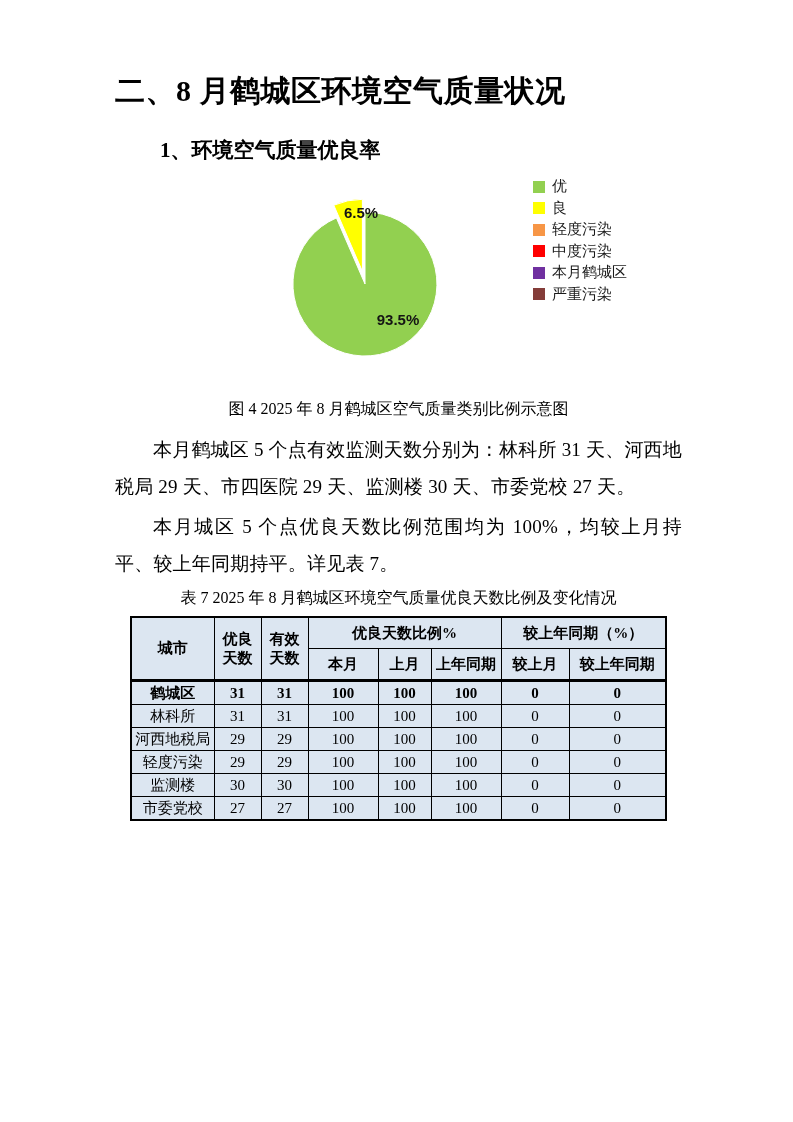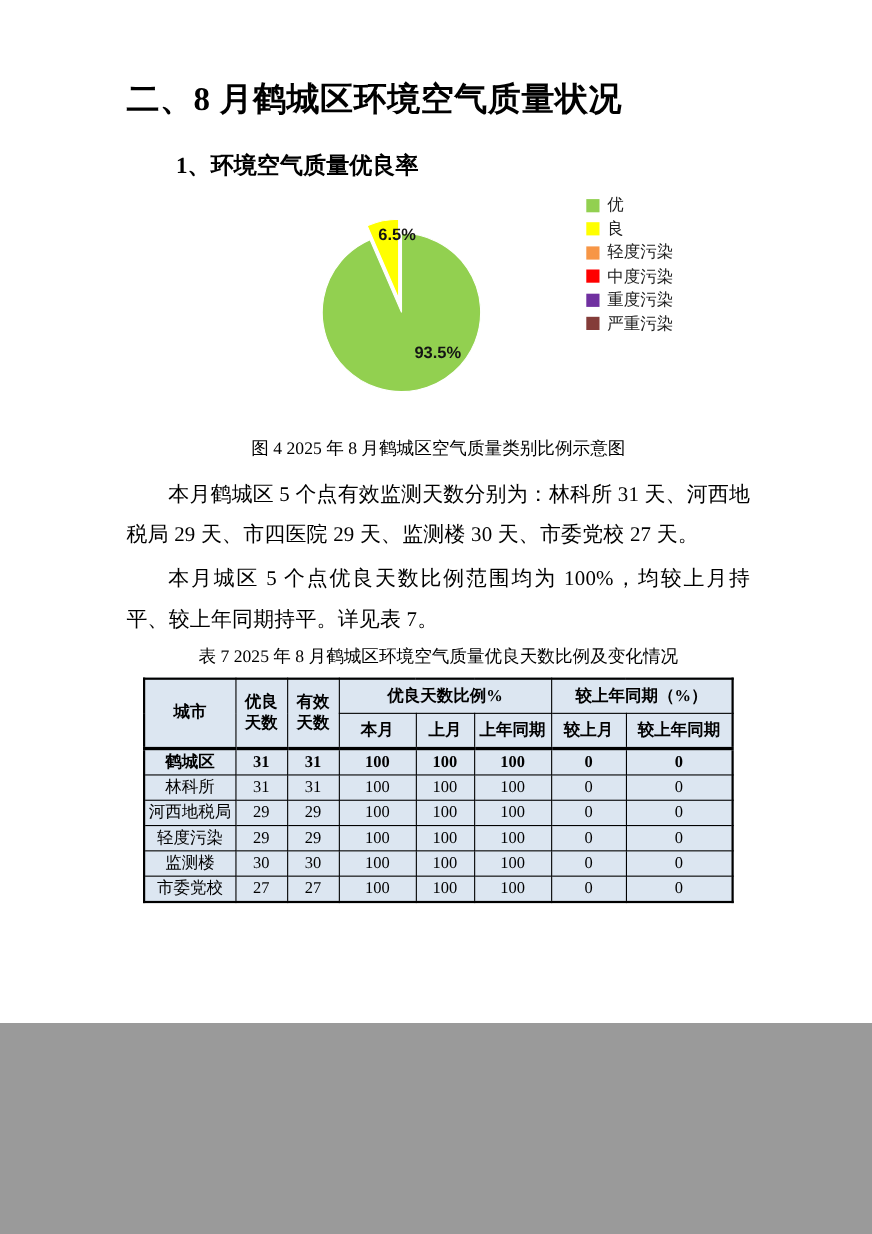--- a/index.html
+++ b/index.html
@@ -1,17 +1,17 @@
 <!DOCTYPE html>
 <html><head>
 <meta charset="utf-8">
 <style>
   html,body{margin:0;padding:0;background:#9a9a9a;}
   .page{
-    width:793px;height:930px;background:#ffffff;margin:0 auto;position:relative;
+    width:793px;height:1122px;background:#ffffff;margin:0 auto;position:relative;
     font-family:"Liberation Serif","DejaVu Serif",serif;color:#000;overflow:hidden;
   }
   .content{padding:0 111px 0 115px;}
   .title{
     padding-top:70px;font-size:30px;font-weight:700;line-height:42px;
     letter-spacing:0.5px;
   }
   .subtitle{
     padding-top:24px;padding-left:45px;font-size:21px;font-weight:700;line-height:28px;
   }
@@ -73,21 +73,21 @@
           <div class="legend-item">
             <span class="legend-swatch" style="background: rgb(247, 150, 70);"></span>
             <span>轻度污染</span>
           </div>
           <div class="legend-item">
             <span class="legend-swatch" style="background: rgb(255, 0, 0);"></span>
             <span>中度污染</span>
           </div>
           <div class="legend-item">
             <span class="legend-swatch" style="background: rgb(112, 48, 160);"></span>
-            <span>重度污染</span>
+            <span>本月鹤城区</span>
           </div>
           <div class="legend-item">
             <span class="legend-swatch" style="background: rgb(132, 60, 57);"></span>
             <span>严重污染</span>
           </div>
         </div>
     </div>
 
     <div class="caption">图 4 2025 年 8 月鹤城区空气质量类别比例示意图</div>
 

